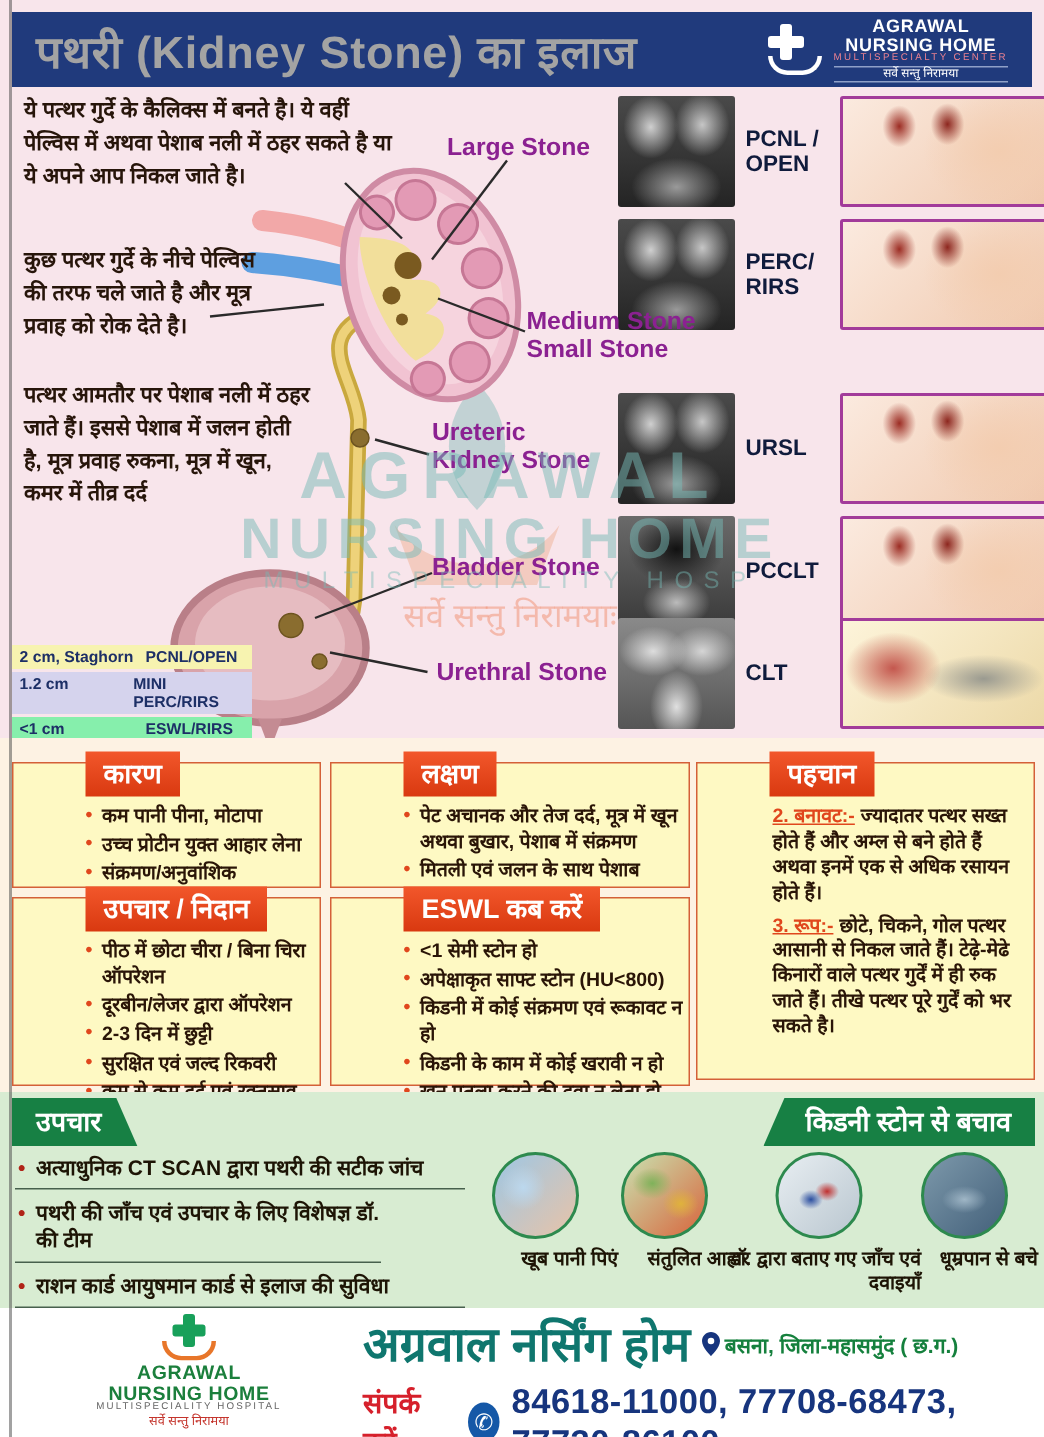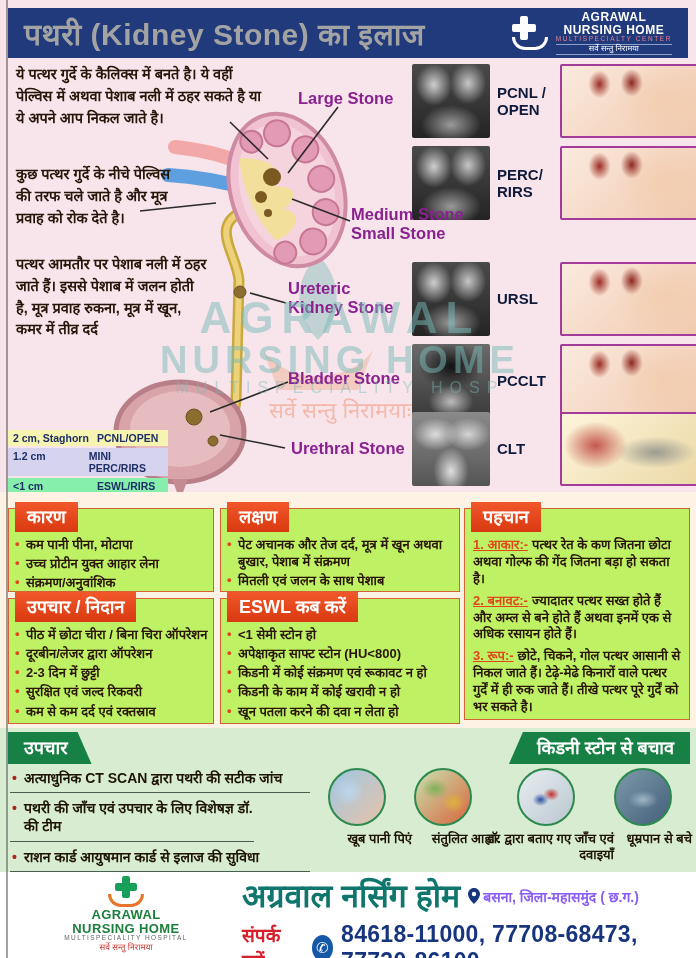--- a/index.html
+++ b/index.html
@@ -73,21 +73,21 @@
          background:radial-gradient(16px 20px at 28% 26%,#9c2d24,rgba(0,0,0,0) 70%),
                     radial-gradient(16px 20px at 52% 24%,#8d271f,rgba(0,0,0,0) 70%),
                     radial-gradient(60px 46px at 78% 50%,#f3cdb0,rgba(0,0,0,0) 85%),
                     linear-gradient(135deg,#fbeadf,#f0c9ae);}
   .r5 .illus{background:radial-gradient(40px 30px at 25% 45%,#c4574e,rgba(0,0,0,0) 80%),
                     radial-gradient(50px 20px at 70% 55%,#9a9a90,rgba(0,0,0,0) 80%),
                     linear-gradient(135deg,#fdf4da,#ecd9a8);}
 
   
   .mid{position:absolute;left:0;top:492px;width:696px;height:236px;background:#fdf2e3;z-index:8;}
-  .block{position:absolute;border:1.5px solid #d46038;background:#bef264;box-sizing:border-box;}
+  .block{position:absolute;border:1.5px solid #d46038;background:#fef9c3;box-sizing:border-box;padding-left:42px;}
   .b-karan{left:8px;top:16px;width:206px;height:84px;}
   .b-upchar{left:8px;top:106px;width:206px;height:126px;}
   .b-lakshan{left:220px;top:16px;width:240px;height:84px;}
   .b-eswl{left:220px;top:106px;width:240px;height:126px;}
   .b-pahchan{left:464px;top:16px;width:226px;height:212px;}
   .bhead{display:inline-block;background:linear-gradient(#f2572b,#d93910);color:#fff;font-weight:bold;
          font-size:18px;padding:2px 12px 4px;margin:-14px 0 2px 6px;position:relative;z-index:2;}
   .block ul{list-style:none;margin:2px 4px 0 6px;padding:0;}
   .block li{position:relative;padding-left:11px;font-size:13px;font-weight:bold;color:#2a1507;line-height:1.32;margin:2px 0;}
   .block li::before{content:"\2022";color:#e0471d;position:absolute;left:0;top:-1px;}
@@ -118,21 +118,21 @@
   .fcross{position:relative;width:22px;height:22px;margin:0 auto;}
   .fcross::before{content:"";position:absolute;left:7px;top:0;width:8px;height:22px;background:#18a05a;border-radius:2px;}
   .fcross::after{content:"";position:absolute;left:0;top:7px;width:22px;height:8px;background:#18a05a;border-radius:2px;}
   .fhands{width:30px;height:10px;border:3px solid #e8762a;border-top:none;border-radius:0 0 18px 18px;margin:-4px auto 1px;}
   .fl1,.fl2{color:#1b7f3c;font-weight:bold;font-size:13px;letter-spacing:.4px;}
   .fl3{color:#666;font-size:6.5px;letter-spacing:1.4px;}
   .fl4{color:#c4342c;font-size:8.5px;margin-top:1px;}
   .fmain{position:absolute;left:242px;top:8px;}
   .frow1{display:flex;align-items:center;gap:8px;}
   .fname{color:#0f766e;font-weight:bold;font-size:32px;line-height:1;}
-  .faddr{display:flex;align-items:center;gap:3px;color:#8b5cf6;font-weight:bold;font-size:14px;}
+  .faddr{display:flex;align-items:center;gap:3px;color:#15803d;font-weight:bold;font-size:14px;}
   .frow2{display:flex;align-items:center;gap:8px;margin-top:9px;}
   .fcontact{color:#d6202b;font-weight:bold;font-size:19px;}
   .fphone-icon{width:26px;height:26px;border-radius:50%;background:#1558a7;color:#fff;font-size:15px;
                display:flex;align-items:center;justify-content:center;}
   .fnums{color:#17357e;font-weight:bold;font-size:23px;letter-spacing:.3px;}
 </style>
 </head>
 <body>
 
 <div id="poster">
@@ -296,23 +296,20 @@
         <li>&lt;1 सेमी स्टोन हो</li>
         <li>अपेक्षाकृत साफ्ट स्टोन (HU&lt;800)</li>
         <li>किडनी में कोई संक्रमण एवं रूकावट न हो</li>
         <li>किडनी के काम में कोई खरावी न हो</li>
         <li>खून पतला करने की दवा न लेता हो</li>
       </ul>
     </div>
     <div class="block b-pahchan">
       <div class="bhead">पहचान</div>
       <div class="pitem">
-        <span class="plead">1. आकार:-</span><span>पत्थर रेत के कण जितना छोटा अथवा गोल्फ की गेंद जितना बड़ा हो सकता है।</span>
-      </div>
-      <div class="pitem">
         <span class="plead">2. बनावट:-</span><span>ज्यादातर पत्थर सख्त होते हैं और अम्ल से बने होते हैं अथवा इनमें एक से अधिक रसायन होते हैं।</span>
       </div>
       <div class="pitem">
         <span class="plead">3. रूप:-</span><span>छोटे, चिकने, गोल पत्थर आसानी से निकल जाते हैं। टेढ़े-मेढे किनारों वाले पत्थर गुर्दें में ही रुक जाते हैं। तीखे पत्थर पूरे गुर्दें को भर सकते है।</span>
       </div>
     </div>
   </div>
 
   <div class="green">
     <div class="ghead gh-left">उपचार</div>

